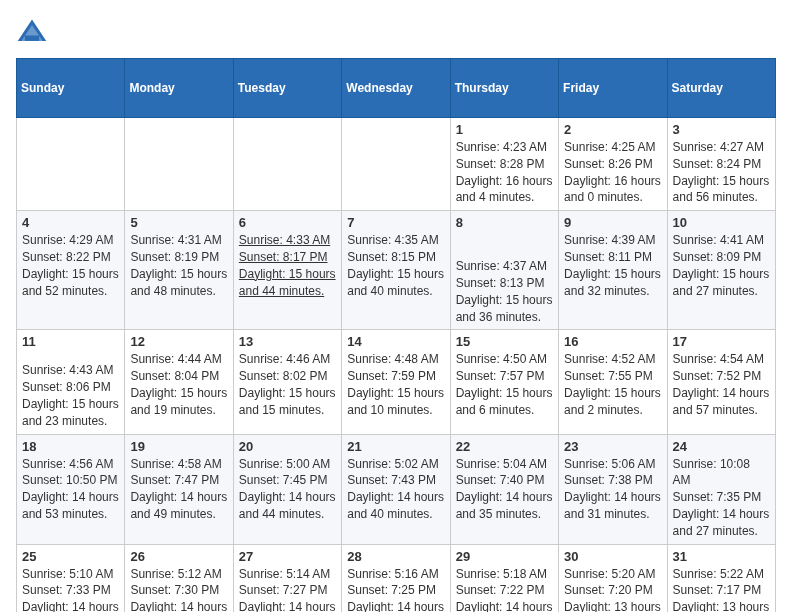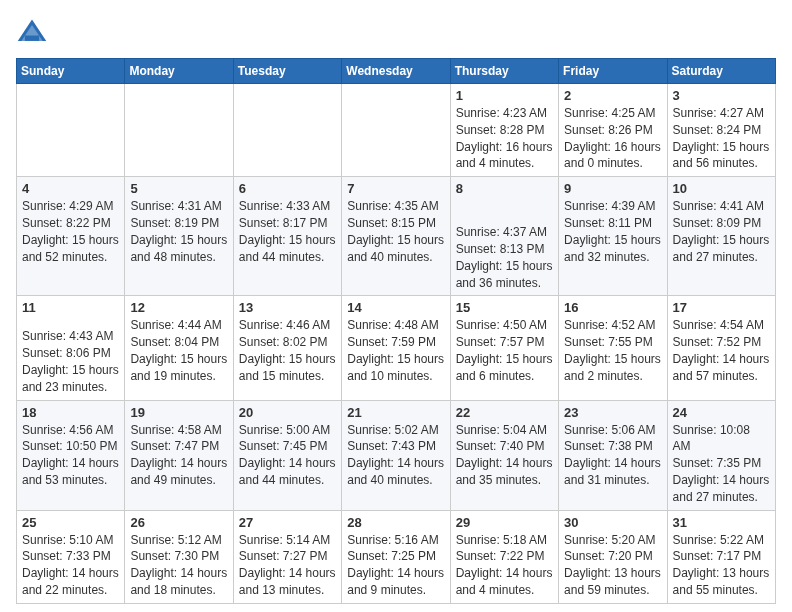--- a/index.html
+++ b/index.html
@@ -57,21 +57,21 @@
     .calendar {
       width: 100%;
       border-collapse: collapse;
       border: 1px solid #ccc;
     }
     .calendar th {
       background: #2a6db5;
       color: #fff;
       font-size: 12px;
       font-weight: bold;
-      padding: 5px 4px;
+      padding: 22px 4px;
       text-align: left;
       border: 1px solid #1a5a9a;
     }
     .calendar td {
       border: 1px solid #ccc;
       vertical-align: top;
       padding: 4px 5px;
       width: 108px;
       min-height: 80px;
       font-size: 10px;
@@ -168,21 +168,21 @@
         </td>
         <td>
           <span class="day-num">5</span>
           <div class="day-info" style="white-space: pre-line;">Sunrise: 4:31 AM
 Sunset: 8:19 PM
 Daylight: 15 hours
 and 48 minutes.</div>
         </td>
         <td>
           <span class="day-num">6</span>
-          <div class="day-info" style="white-space: pre-line;">Sunrise: 4:33 AM
+          <div class="day-info" style="white-space: pre-line; text-decoration: underline;">Sunrise: 4:33 AM
 Sunset: 8:17 PM
 Daylight: 15 hours
 and 44 minutes.</div>
         </td>
         <td>
           <span class="day-num">7</span>
           <div class="day-info" style="white-space: pre-line;">Sunrise: 4:35 AM
 Sunset: 8:15 PM
 Daylight: 15 hours
 and 40 minutes.</div>

